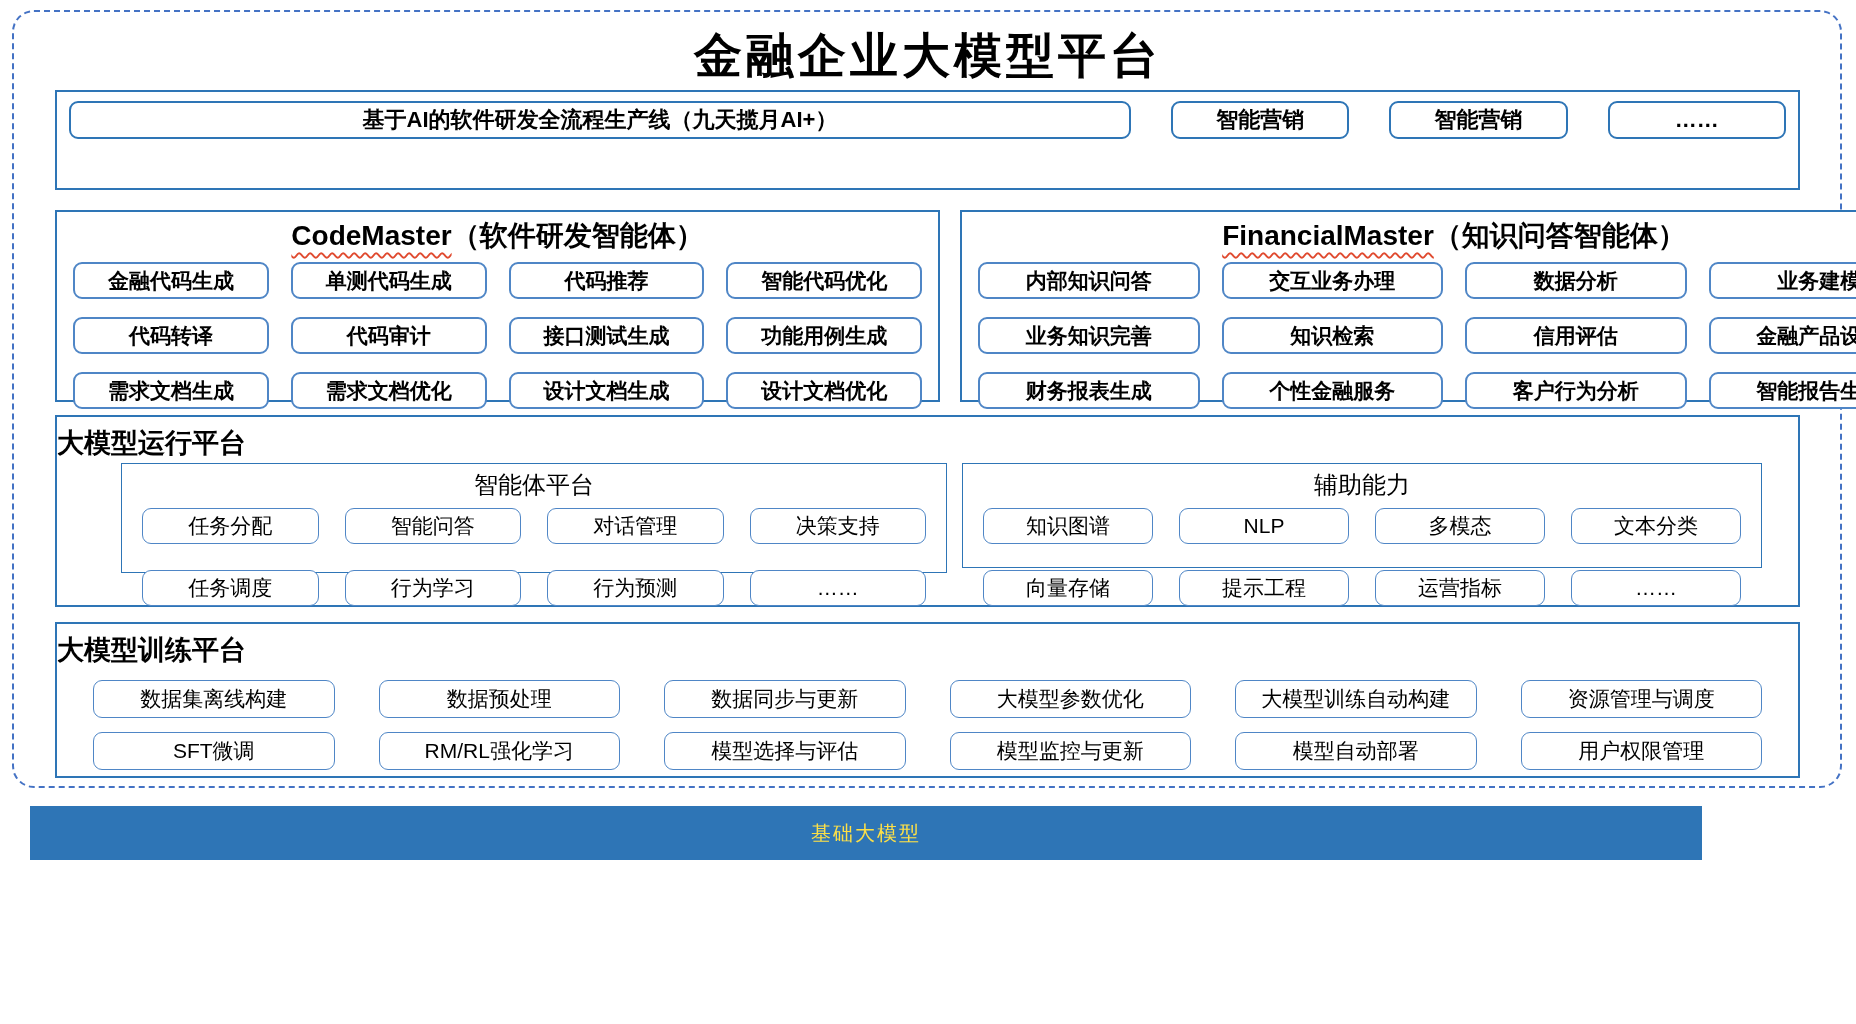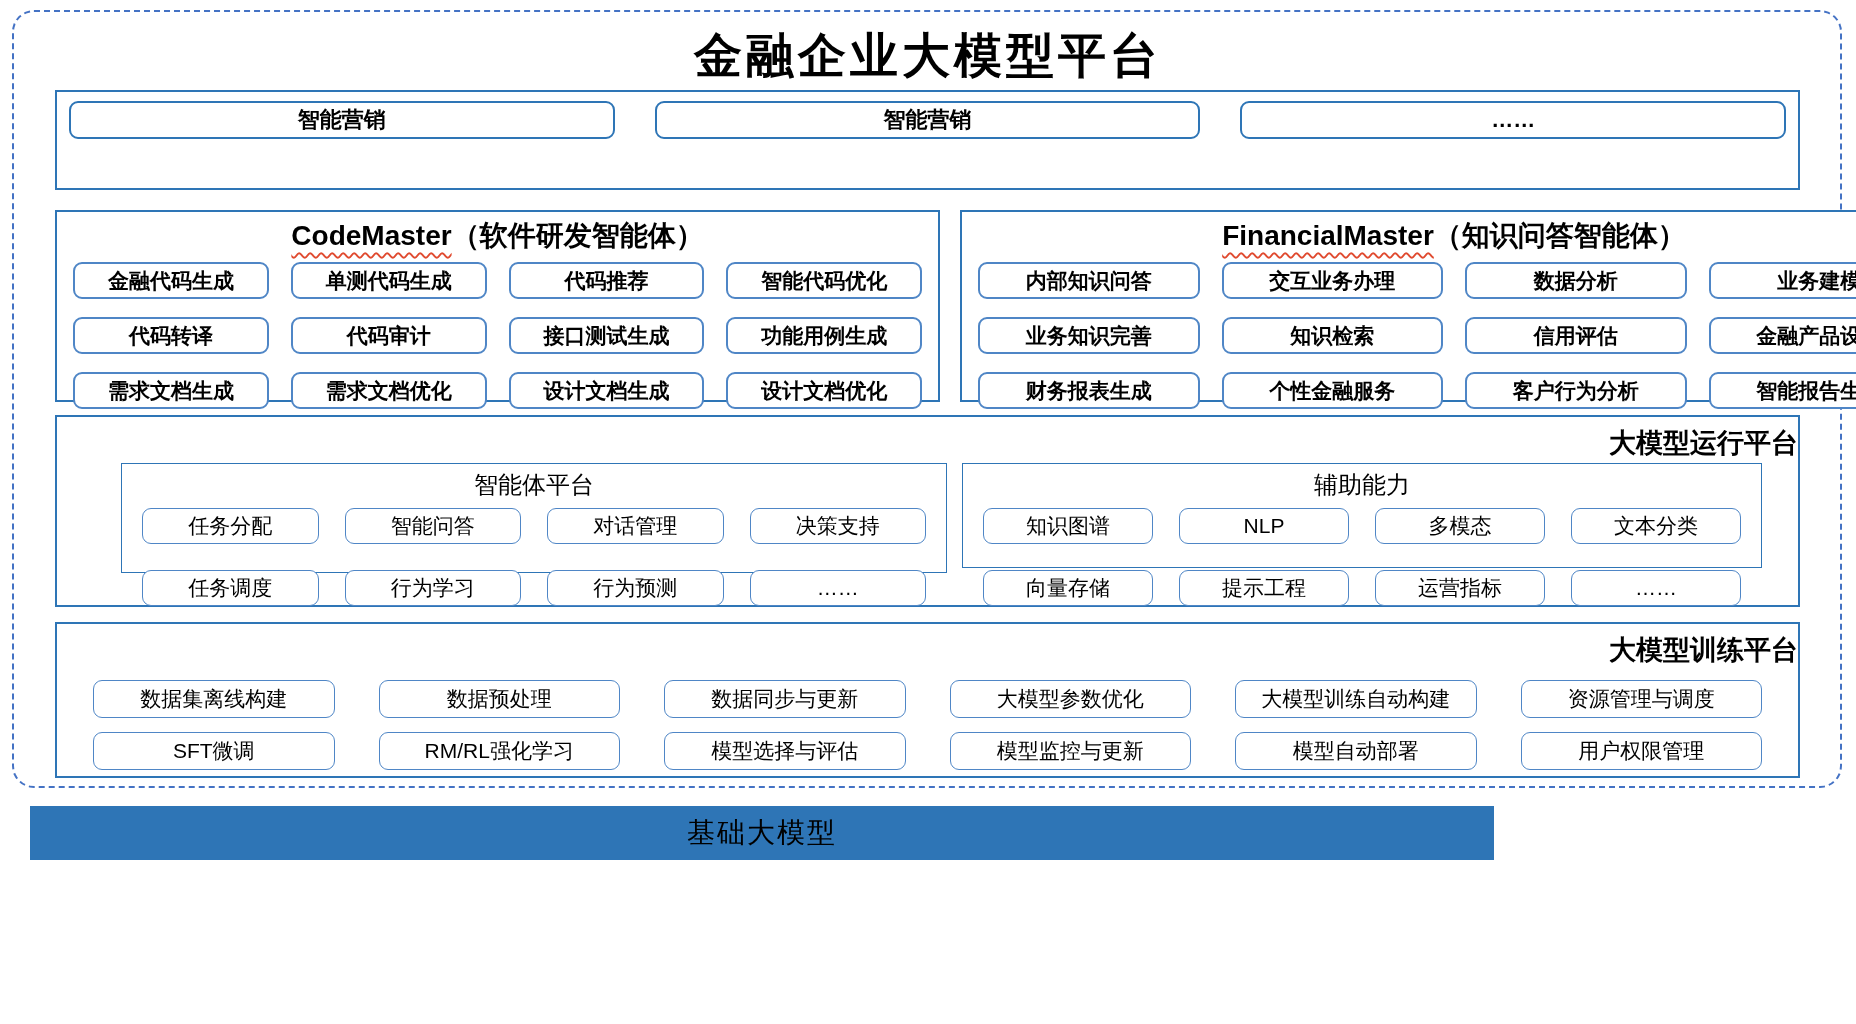--- a/index.html
+++ b/index.html
@@ -6,21 +6,21 @@
   body{width:1856px;height:1024px;position:relative;font-family:"Liberation Sans",sans-serif;color:#000;}
 
   .outer-dashed{position:absolute;left:12px;top:10px;width:1826px;height:774px;
     border:2px dashed #4472C4;border-radius:22px;}
 
   .main-title{position:absolute;left:0;top:24px;width:100%;text-align:center;
     font-family:"DejaVu Serif","Liberation Serif",serif;font-weight:700;font-size:48px;letter-spacing:4px;}
 
   .section{position:absolute;background:#fff;border:2px solid #2E75B6;box-sizing:border-box;}
   .sec-header{text-align:center;font-weight:700;font-size:25px;margin-top:7px;}
-  .sec-header-lg{text-align:right;font-weight:700;font-size:27px;margin-top:8px;}
+  .sec-header-lg{text-align:left;font-weight:700;font-size:27px;margin-top:8px;}
 
   .btn{display:flex;align-items:center;justify-content:center;background:#fff;
     border:2px solid #2E75B6;border-radius:9px;box-sizing:border-box;white-space:nowrap;}
 
   
   #sec-app{left:55px;top:90px;width:1745px;height:100px;}
   .app-row{display:flex;align-items:center;gap:40px;padding:0 12px;margin-top:9px;}
   .app-row .btn{height:38px;font-weight:700;font-size:22px;}
   .btn-wide{flex:0 0 1062px;}
   .btn-app{flex:1;}
@@ -42,32 +42,33 @@
   .sub-title{text-align:center;font-size:24px;font-weight:400;margin-top:5px;}
   .sub-grid{display:grid;grid-template-columns:repeat(4,1fr);gap:26px 26px;margin:7px 20px 0;}
   .sub-grid .btn{height:36px;border:1.5px solid #4F86C6;font-weight:400;font-size:21px;}
 
   
   #sec-training{left:55px;top:622px;width:1745px;height:156px;}
   .train-grid{display:grid;grid-template-columns:repeat(6,1fr);gap:14px 44px;margin:12px 36px 0;}
   .train-grid .btn{height:38px;border:1.5px solid #4F86C6;font-weight:400;font-size:21px;}
 
   
-  #base-bar{position:absolute;left:30px;top:806px;width:1464px;height:54px;background:#2E75B6;
-    display:flex;align-items:center;justify-content:center;color:#000000;font-size:28px;letter-spacing:2px;}
+  #base-bar{position:absolute;left:30px;top:806px;width:1672px;height:54px;background:#2E75B6;
+    display:flex;align-items:center;justify-content:center;color:#fde047;font-size:20px;letter-spacing:2px;}
 </style>
 </head>
 <body>
 
 <div class="outer-dashed"></div>
 
 <div class="main-title">金融企业大模型平台</div>
 
 <div class="section" id="sec-app">
   <div class="app-row">
+    <div class="btn btn-wide">基于AI的软件研发全流程生产线（九天揽月AI+）</div>
     <div class="btn btn-app">智能营销</div>
     <div class="btn btn-app">智能营销</div>
     <div class="btn btn-app">……</div>
   </div>
 </div>
 
 <div class="section" id="sec-codemaster">
   <div class="agent-header">
     <span class="squiggle">CodeMaster</span><span>（软件研发智能体）</span>
   </div>

